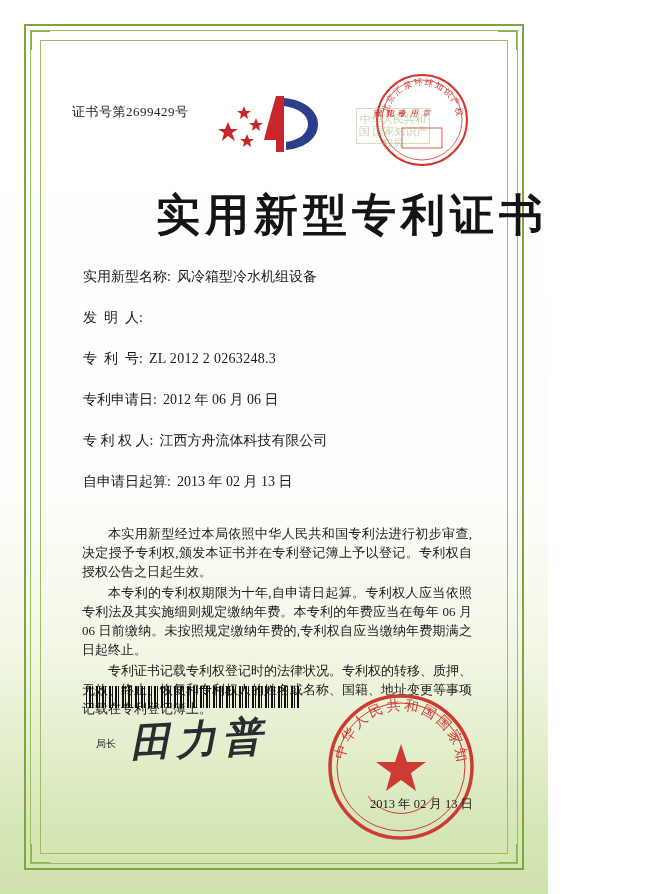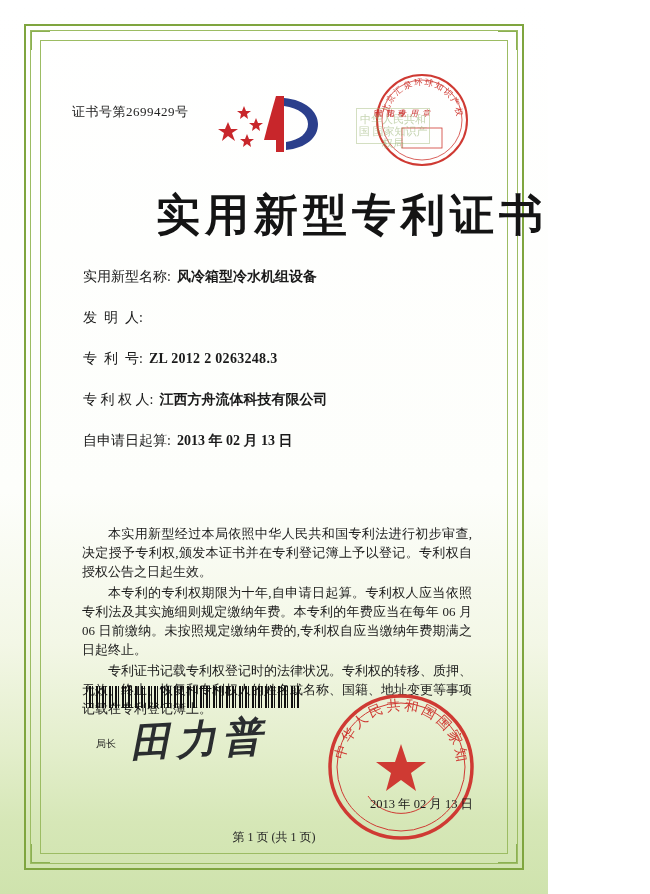--- a/index.html
+++ b/index.html
@@ -139,21 +139,20 @@
     font-size: 14px;
     color: #1a1a1a;
   }
   .field-label {
     white-space: pre;
     flex: 0 0 auto;
   }
   .field-value {
     margin-left: 6px;
     flex: 1 1 auto;
-    font-weight: bold;
   }
   .field-value.mono {
     font-family: "Liberation Serif", serif;
     letter-spacing: 0.3px;
   }
 
   
   .paragraphs {
     position: absolute;
     left: 82px;
@@ -285,20 +284,24 @@
       <span class="field-value">风冷箱型冷水机组设备</span>
     </div>
     <div class="field-row">
       <span class="field-label">发  明  人:</span>
     </div>
     <div class="field-row">
       <span class="field-label">专  利  号:</span>
       <span class="field-value mono">ZL 2012 2 0263248.3</span>
     </div>
     <div class="field-row">
+      <span class="field-label">专利申请日:</span>
+      <span class="field-value">2012 年 06 月 06 日</span>
+    </div>
+    <div class="field-row">
       <span class="field-label">专 利 权 人:</span>
       <span class="field-value">江西方舟流体科技有限公司</span>
     </div>
     <div class="field-row">
       <span class="field-label">自申请日起算:</span>
       <span class="field-value">2013 年 02 月 13 日</span>
     </div>
   </div>
 
   <div class="paragraphs">
@@ -320,15 +323,14 @@
       <text font-size="14" fill="#cf3a33" letter-spacing="3" font-family="DejaVu Sans, sans-serif">
         <textPath href="#bigSealArc" startOffset="4%">中华人民共和国国家知识产权局</textPath>
       </text>
       <polygon points="75,52 81,70 100,70 85,81 90,99 75,88 60,99 65,81 50,70 69,70" fill="#cf3a33"></polygon>
       <path d="M 42,104 A 40,40 0 0 0 108,104" fill="none" stroke="#cf3a33" stroke-width="1"></path>
     </svg>
   </div>
 
   <div class="seal-date">2013 年 02 月 13 日</div>
 
-  <div class="page-footer">第 1 页 (共 1 页)</div>
 
 </div>
 
 </body></html>

